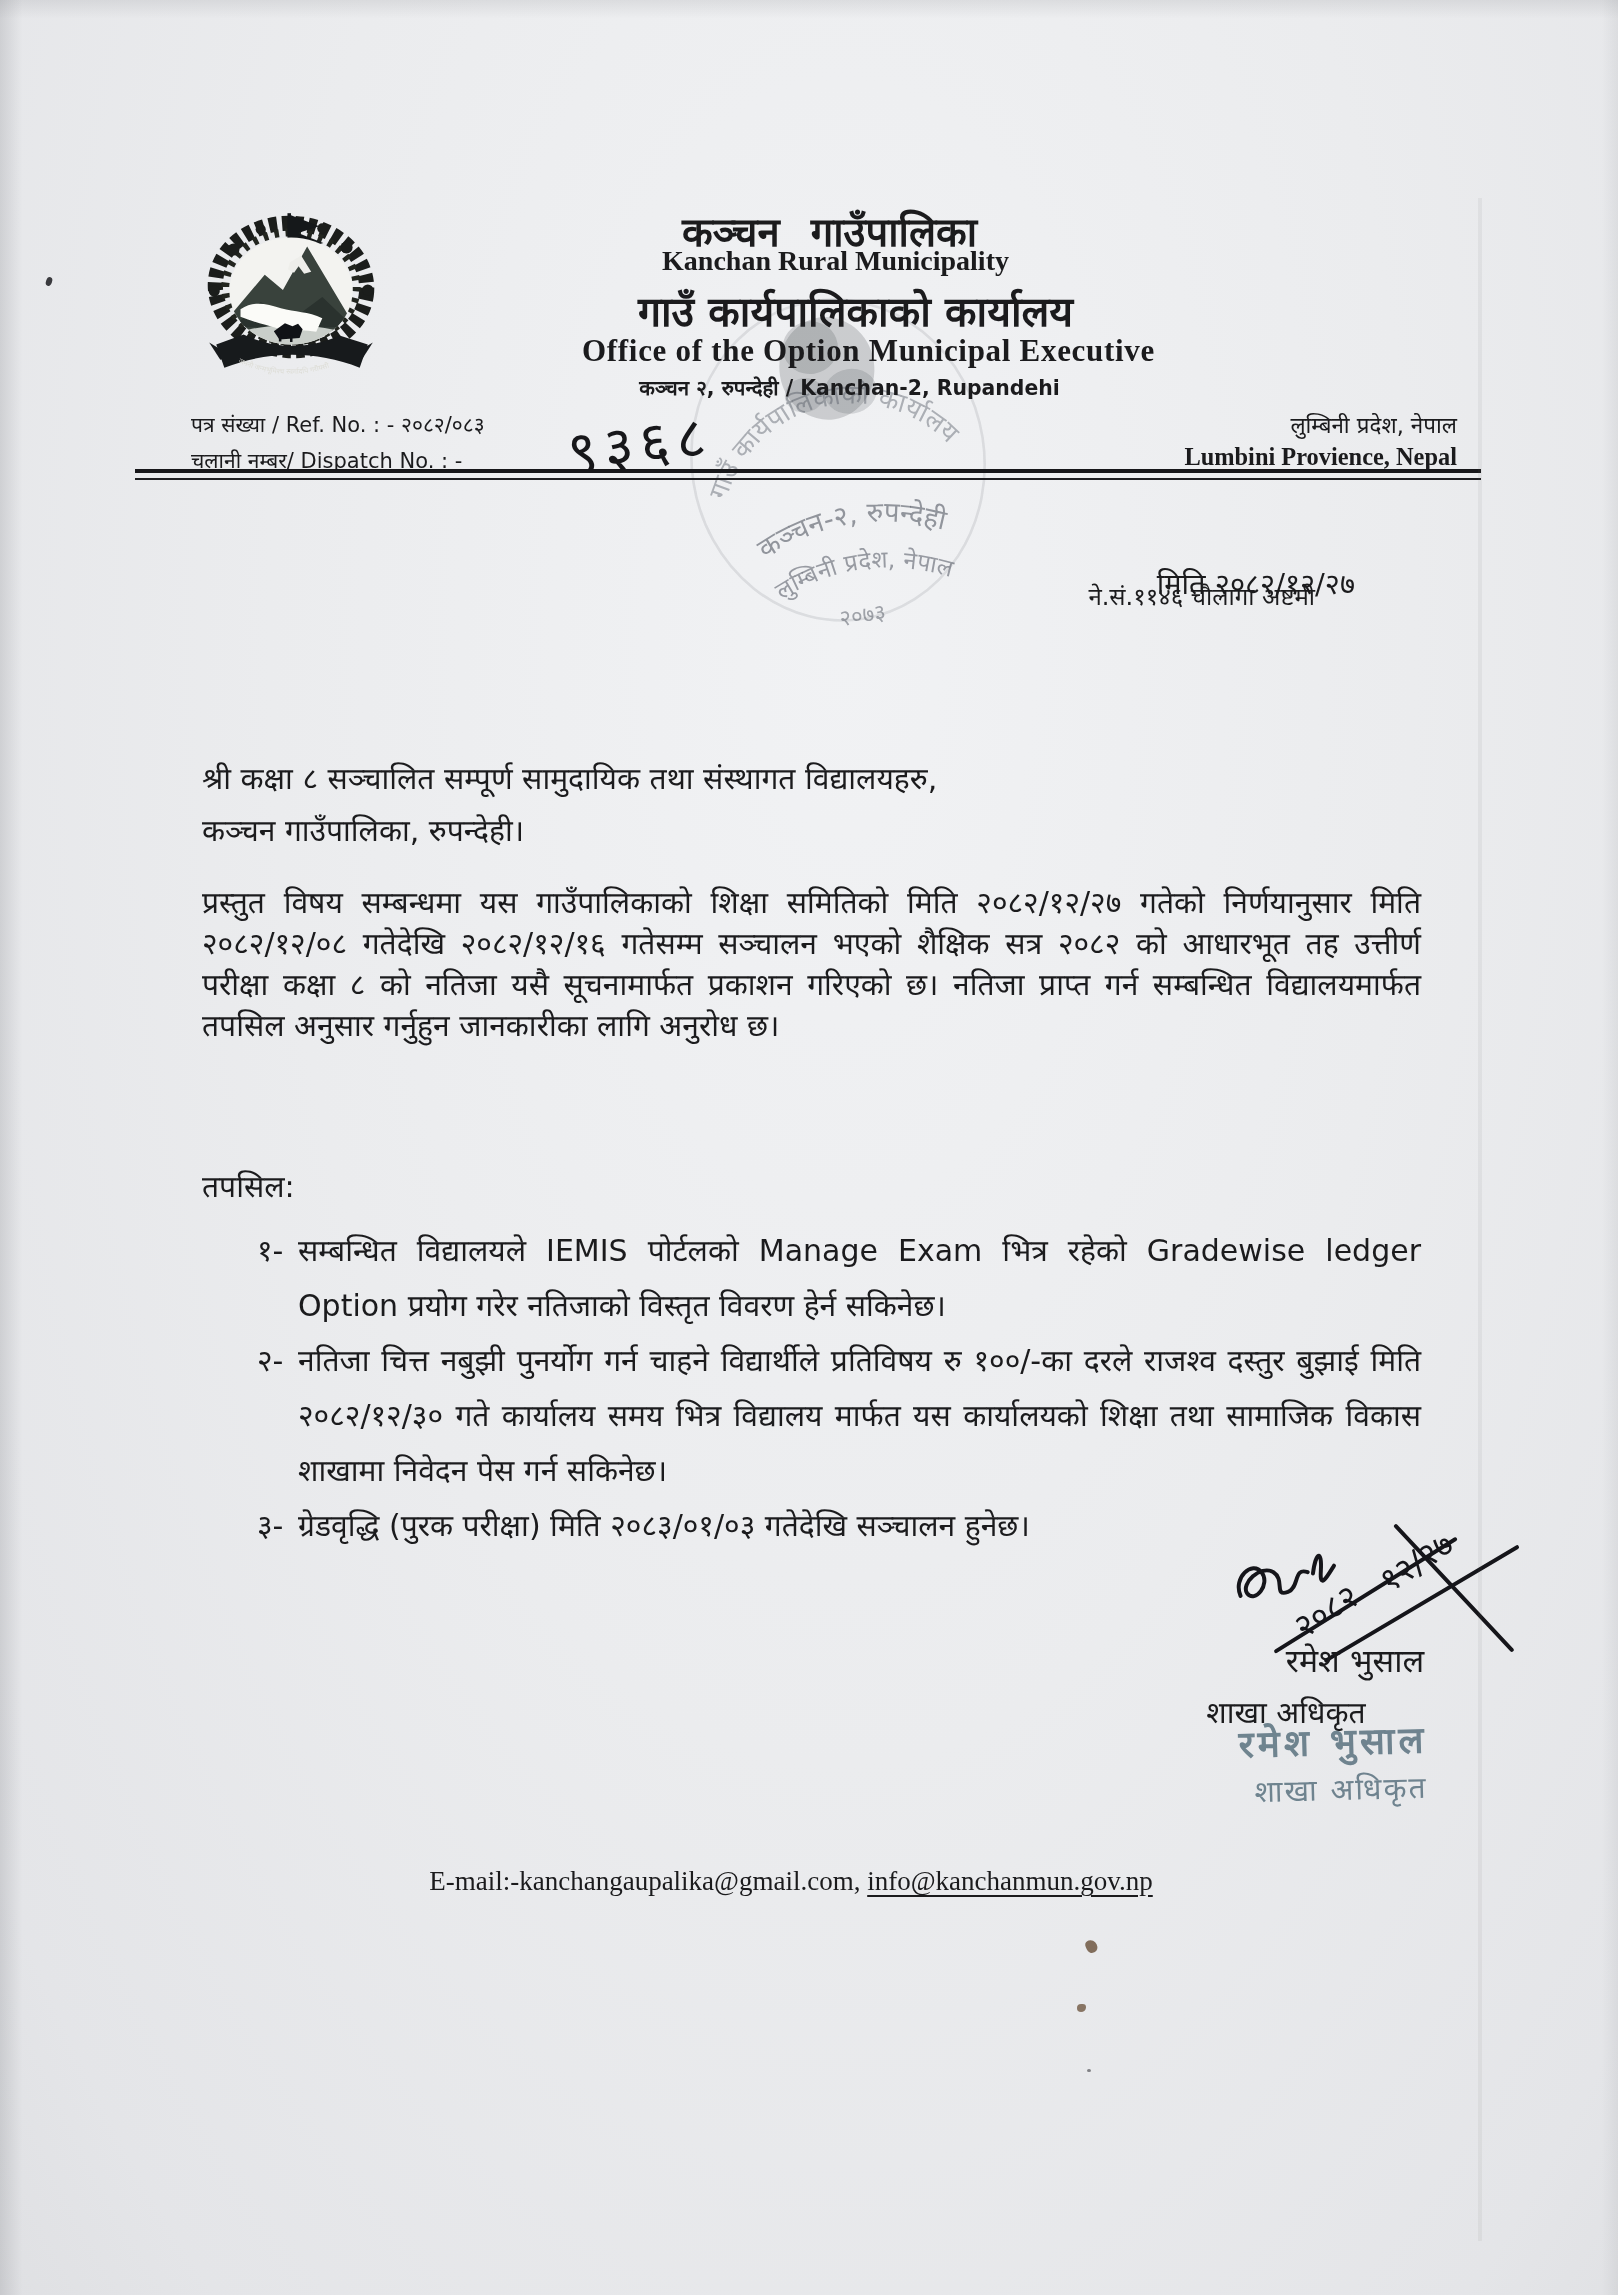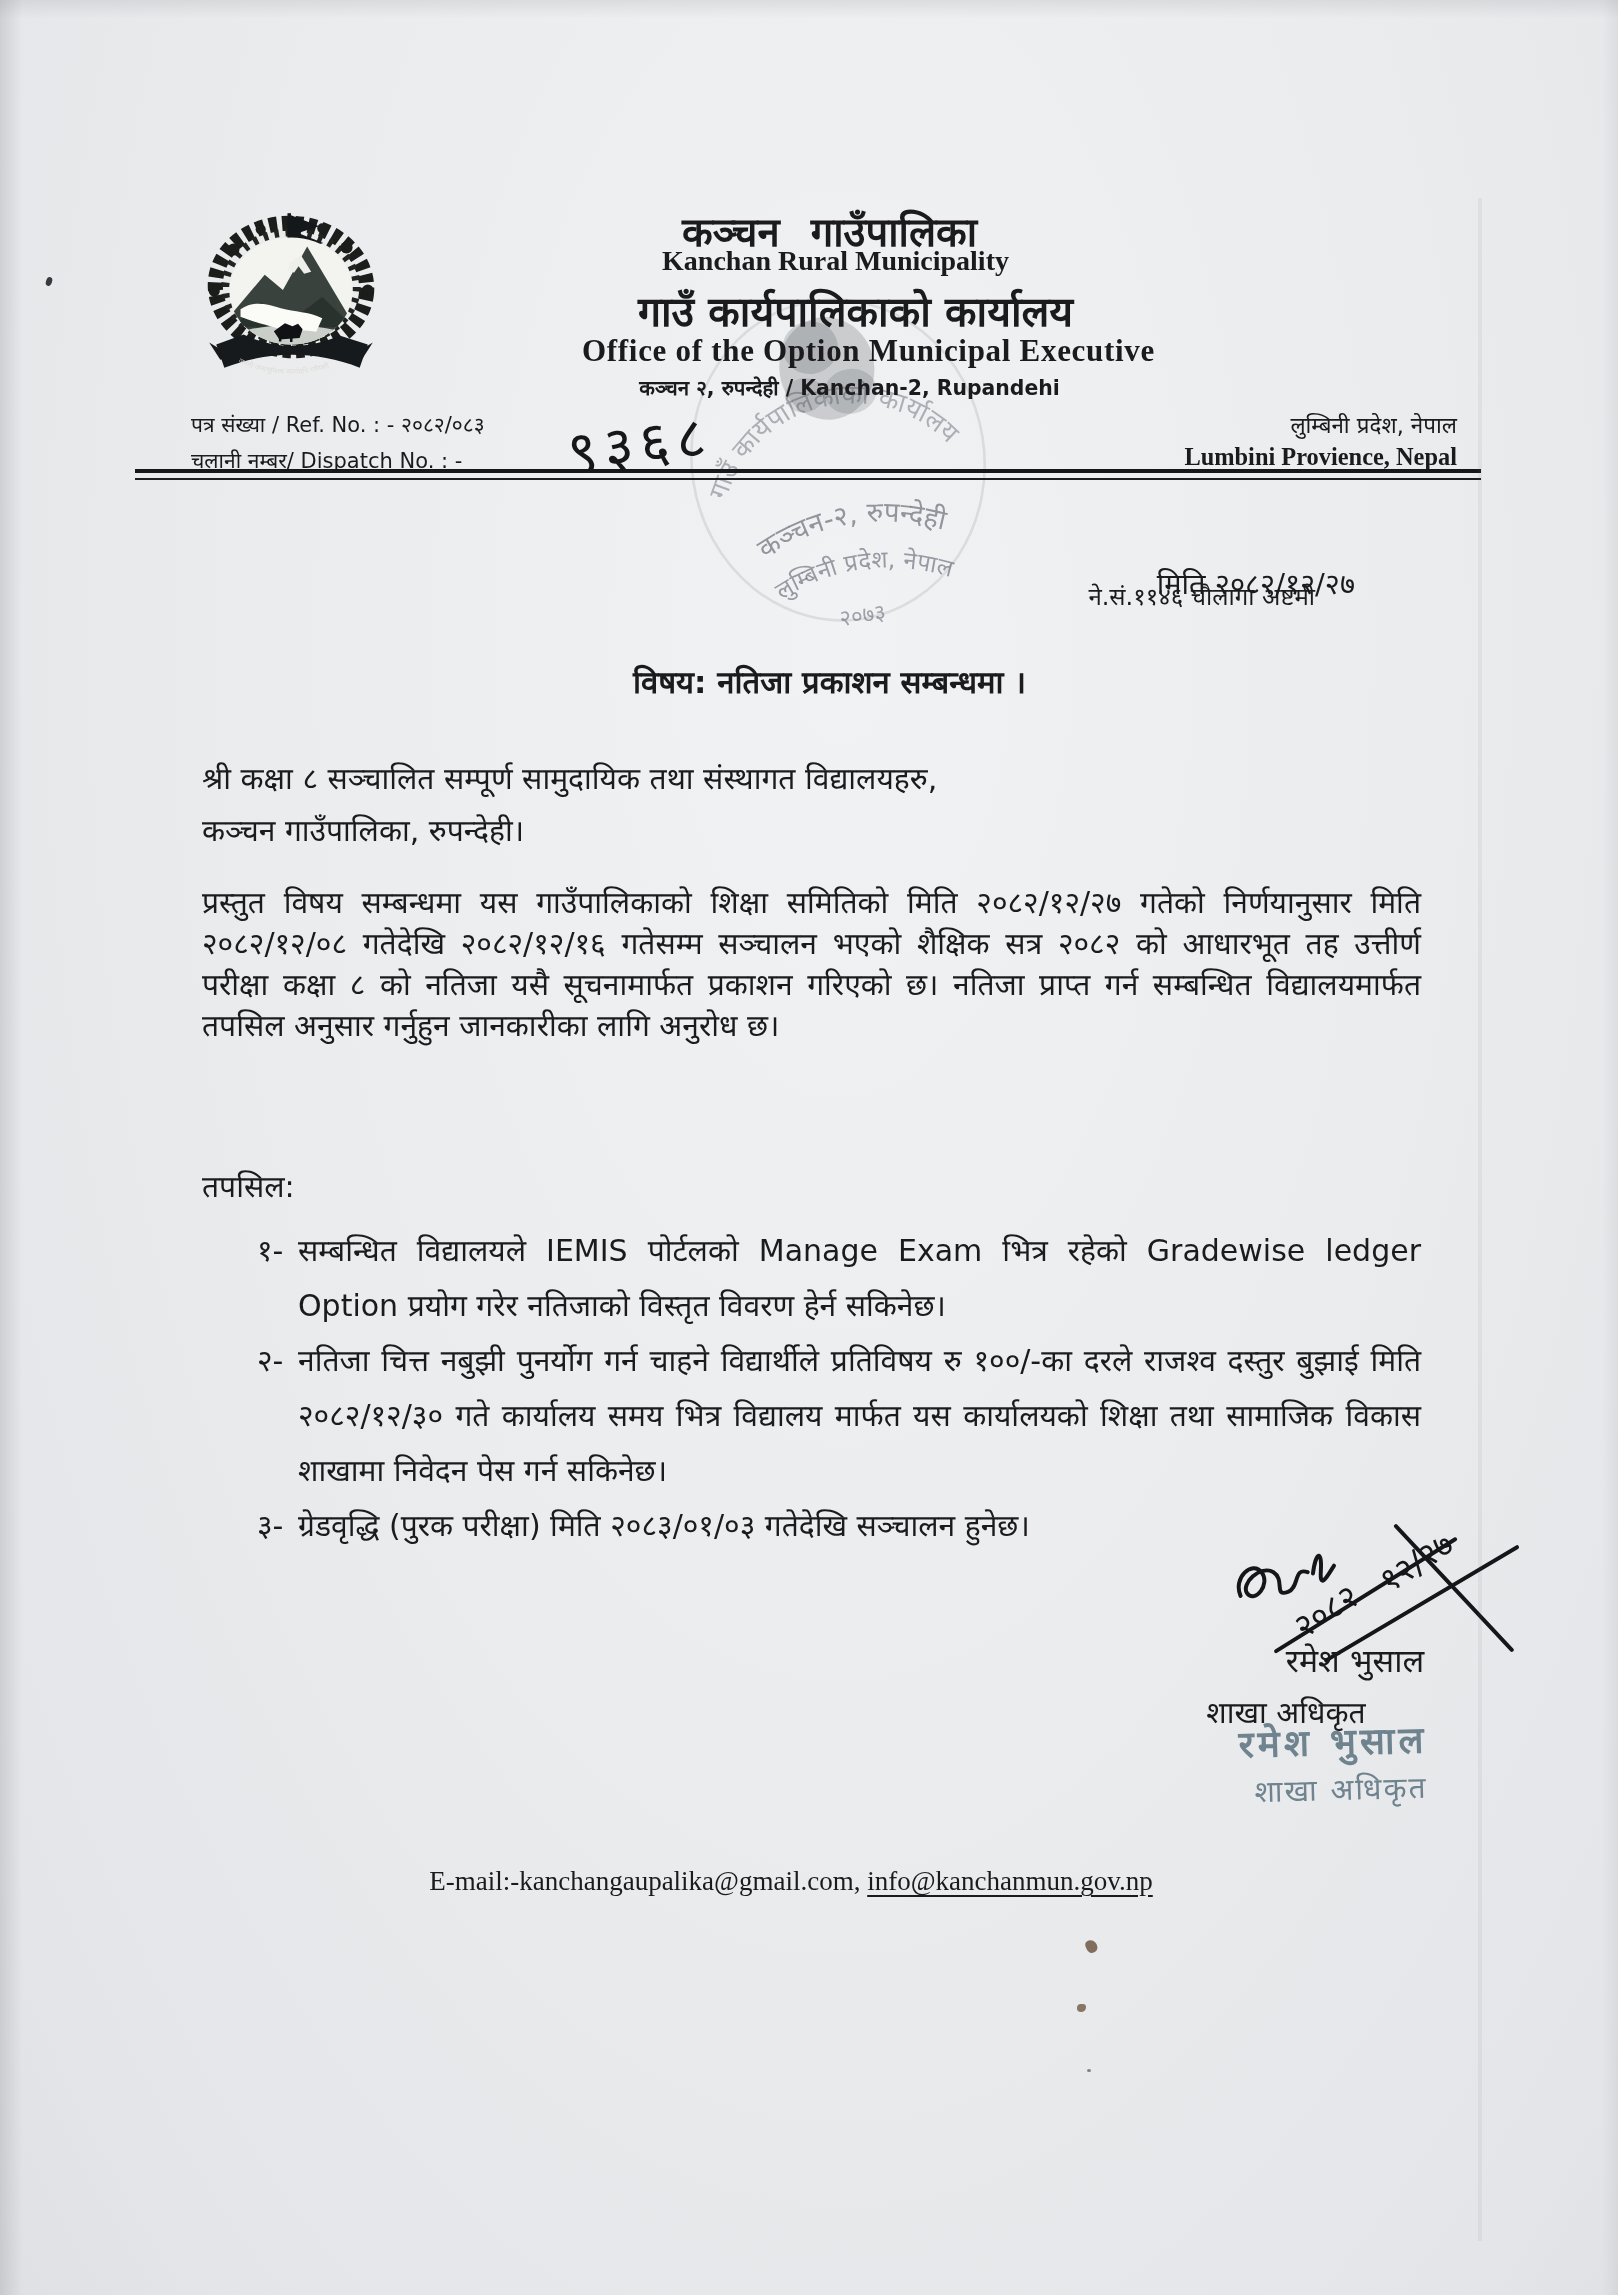--- a/index.html
+++ b/index.html
@@ -123,21 +123,20 @@
   <div class="abs dev" style="left:567px;top:403px;font-size:57px;transform:rotate(-7deg);letter-spacing:6.6px;color:#17171a;">९३६८</div>
 
   <div class="abs dev rightcol" style="right:162px;top:409px;font-size:22.4px;">लुम्बिनी प्रदेश, नेपाल</div>
   <div class="abs ser rightcol" style="right:162px;top:443px;font-size:24.4px;font-weight:bold;margin-left:48px;">Lumbini Provience, Nepal</div>
 
   <div class="abs rule"></div>
 
   <div class="abs dev rightcol" style="right:264px;top:527px;font-size:29px;margin-top:36px;">मिति २०८२/१२/२७</div>
   <div class="abs dev rightcol" style="right:304px;top:579px;font-size:24px;">ने.सं.११४६ चौलागा अष्टमी</div>
 
-  <div class="abs ctr dev" style="top:660px;margin-left:20px;font-size:31px;font-weight:600;">विषय: नतिजा प्रकाशन सम्बन्धमा  ।</div>
 
   <div class="abs dev" style="left:202px;top:757px;font-size:30px;white-space:nowrap;">श्री कक्षा ८ सञ्चालित सम्पूर्ण सामुदायिक तथा संस्थागत विद्यालयहरु,</div>
   <div class="abs dev" style="left:202px;top:809px;font-size:30px;white-space:nowrap;">कञ्चन गाउँपालिका, रुपन्देही।</div>
 
   <div class="abs dev para" style="left:202px;top:882px;width:1219px;font-size:30px;">प्रस्तुत विषय सम्बन्धमा यस गाउँपालिकाको शिक्षा समितिको मिति २०८२/१२/२७ गतेको निर्णयानुसार मिति २०८२/१२/०८ गतेदेखि २०८२/१२/१६ गतेसम्म सञ्चालन भएको शैक्षिक सत्र २०८२ को आधारभूत तह उत्तीर्ण परीक्षा कक्षा ८ को नतिजा यसै सूचनामार्फत प्रकाशन गरिएको छ। नतिजा प्राप्त गर्न सम्बन्धित विद्यालयमार्फत तपसिल अनुसार गर्नुहुन जानकारीका लागि अनुरोध छ।</div>
 
   <div class="abs dev" style="left:202px;top:1165px;font-size:30px;">तपसिल:</div>
 
   <div class="abs" style="left:257px;top:1223px;width:1164px;font-size:30px;">
     <div class="list-item dev">

